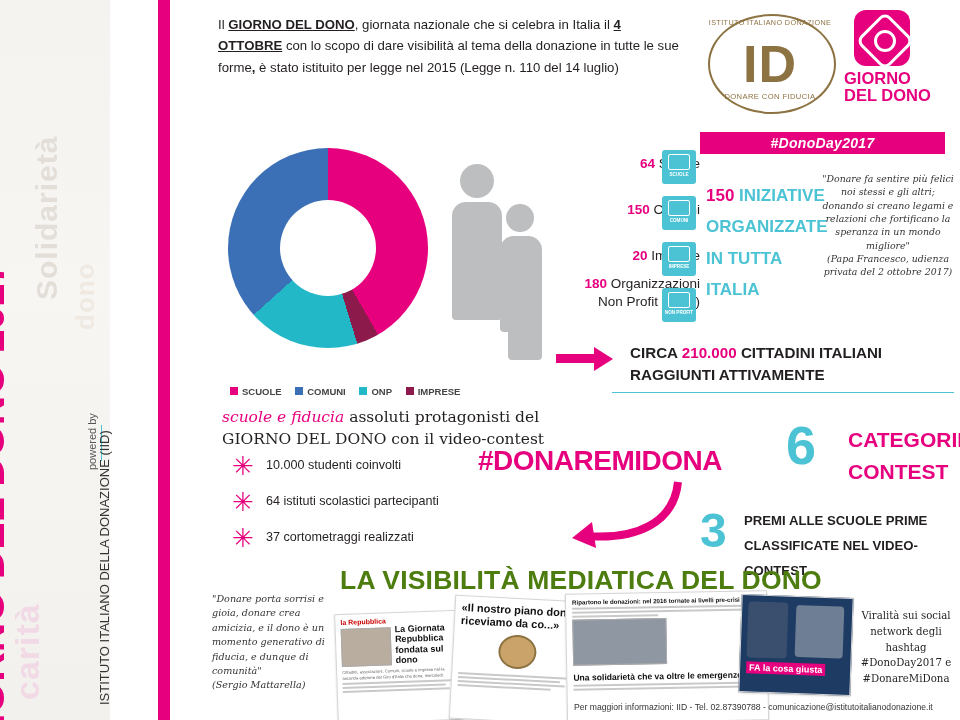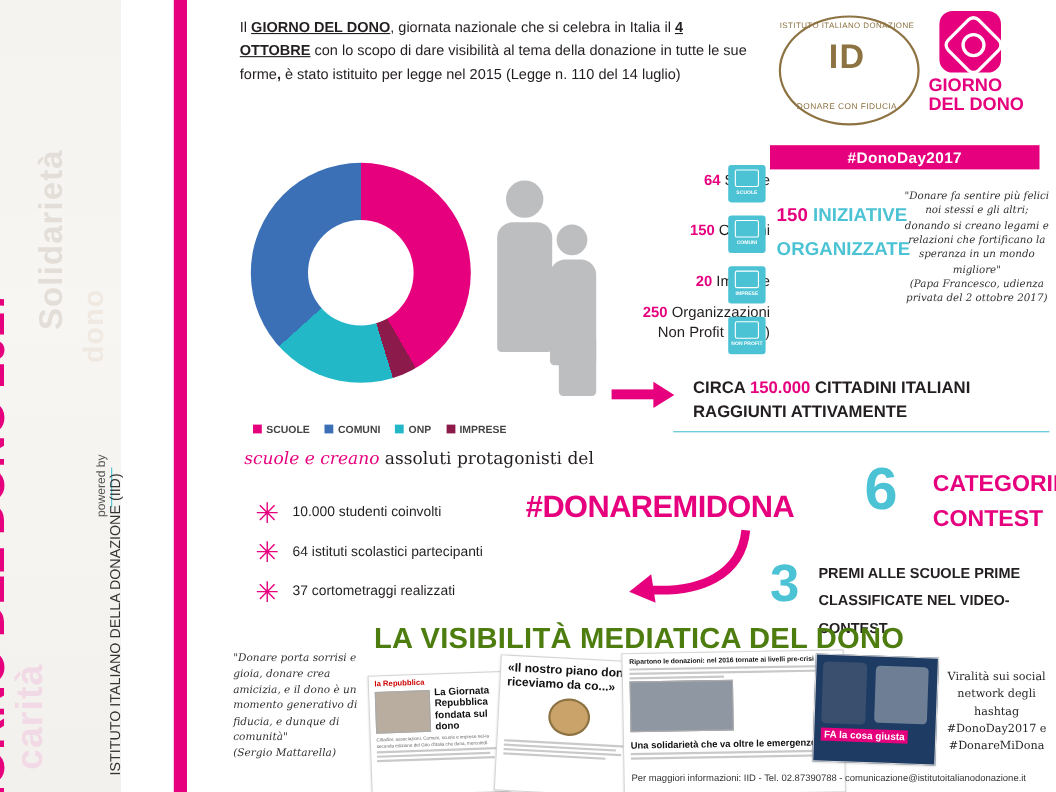--- a/index.html
+++ b/index.html
@@ -26,31 +26,31 @@
   .vline{position:absolute;left:101px;top:425px;width:1px;height:36px;background:#4bc3d4;}
 
   
   .intro{position:absolute;left:218px;top:14px;width:470px;font-size:13.2px;line-height:1.62;color:#231f20;}
   .intro b{font-weight:bold;text-decoration:underline;}
 
   
   .logo-box{position:absolute;left:700px;top:8px;width:245px;height:120px;}
   .logo-id{position:absolute;left:0;top:0;width:140px;height:108px;border:none;text-align:center;}
   .logo-id .ring{position:absolute;left:8px;top:6px;width:124px;height:96px;border:2px solid #8d7242;border-radius:50%;}
-  .logo-id .idtxt{position:absolute;left:0;top:26px;width:140px;text-align:center;font-size:31px;font-weight:bold;color:#8d7242;letter-spacing:1px;}
+  .logo-id .idtxt{position:absolute;left:0;top:26px;width:140px;text-align:center;font-size:52px;font-weight:bold;color:#8d7242;letter-spacing:1px;}
   .logo-id .top-arc{position:absolute;left:0;top:10px;width:140px;text-align:center;font-size:7.2px;color:#8d7242;letter-spacing:.4px;}
   .logo-id .bot-arc{position:absolute;left:0;top:84px;width:140px;text-align:center;font-size:7.6px;color:#8d7242;letter-spacing:.4px;}
   .logo-gdd{position:absolute;left:140px;top:0;width:105px;height:108px;}
   .gdd-mark{position:absolute;left:14px;top:2px;width:56px;height:56px;background:#e6007e;
      border-radius:12px;}
   .gdd-mark .d1{position:absolute;left:10px;top:10px;width:36px;height:36px;border:3px solid #fff;border-radius:8px;transform:rotate(45deg);}
   .gdd-mark .d2{position:absolute;left:20px;top:20px;width:16px;height:16px;border:3px solid #fff;border-radius:50%;}
   .gdd-txt{position:absolute;left:4px;top:62px;width:100px;font-size:16.5px;font-weight:bold;color:#e6007e;line-height:1.05;}
   .hashbar{position:absolute;left:700px;top:132px;width:245px;height:22px;background:#e6007e;}
-  .hashbar span{display:block;text-align:center;color:#fff;font-size:14px;font-weight:bold;line-height:22px;letter-spacing:.3px;}
+  .hashbar span{display:block;text-align:center;color:#fff;font-size:14px;font-weight:bold;line-height:22px;letter-spacing:.3px;font-style:italic;}
 
   
   .h-giro{position:absolute;left:218px;top:100px;font-size:30px;font-weight:bold;color:#4bc3d4;letter-spacing:.2px;}
 
   
   .donut-wrap{position:absolute;left:228px;top:148px;width:210px;height:230px;}
   .donut{position:absolute;left:0;top:0;width:200px;height:200px;border-radius:50%;
      background:conic-gradient(
         #e6007e 0deg 150deg,
         #8c1a4b 150deg 163deg,
@@ -205,21 +205,21 @@
       </div>
       <div class="stat-row" style="top:52px;">
         <b>150</b>
         <span>Comuni</span>
       </div>
       <div class="stat-row" style="top:98px;">
         <b>20</b>
         <span>Imprese</span>
       </div>
       <div class="stat-row" style="top:126px;">
-        <b>250</b>
+        <b>180</b>
         <span>Organizzazioni</span>
       </div>
       <div class="stat-row" style="top:144px;">
         <span>Non Profit (ONP)</span>
       </div>
     </div>
     <div class="sq-ico" style="left:662px;top:150px;">
       <span class="glyph"></span>
         <span class="lbl">SCUOLE</span>
     </div>
@@ -234,41 +234,43 @@
     <div class="sq-ico" style="left:662px;top:288px;">
       <span class="glyph"></span>
         <span class="lbl">NON PROFIT</span>
     </div>
   </div>
 
   <div class="iniz">
     <span class="n">150</span>
     <span>INIZIATIVE</span><br>
     <span>ORGANIZZATE</span><br>
+    <span>IN TUTTA ITALIA</span>
   </div>
 
   <div class="papa">
     <span>"Donare fa sentire più felici noi stessi e gli altri; donando si creano legami e relazioni che fortificano la speranza in un mondo migliore"</span><br>
     <span>(Papa Francesco, udienza privata del 2 ottobre 2017)</span>
   </div>
 
   <div class="arrow1">
     <div class="shaft"></div>
       <div class="head"></div>
   </div>
   <div class="circa">
     <span>CIRCA</span>
-    <span class="n">150.000</span>
+    <span class="n">210.000</span>
     <span>CITTADINI ITALIANI</span><br>
     <span>RAGGIUNTI ATTIVAMENTE</span>
   </div>
   <div class="hr-c"></div>
 
   <div class="scuole-line">
-    <span class="pink">scuole</span><span class="pink"> e </span><span class="pink">creano</span><span class="blk"> assoluti protagonisti del</span><br>
+    <span class="pink">scuole</span><span class="pink"> e </span><span class="pink">fiducia</span><span class="blk"> assoluti protagonisti del</span><br>
+    <span class="blk">GIORNO DEL DONO con il video-contest</span>
   </div>
 
   <div class="bullets">
     <div class="bul"><span class="ast">✳</span><span>10.000 studenti coinvolti</span></div>
     <div class="bul"><span class="ast">✳</span><span>64 istituti scolastici partecipanti</span></div>
     <div class="bul"><span class="ast">✳</span><span>37 cortometraggi realizzati</span></div>
   </div>
 
   <div class="hashtag">#DONAREMIDONA</div>
   <svg class="arrow2" viewBox="0 0 120 70">

